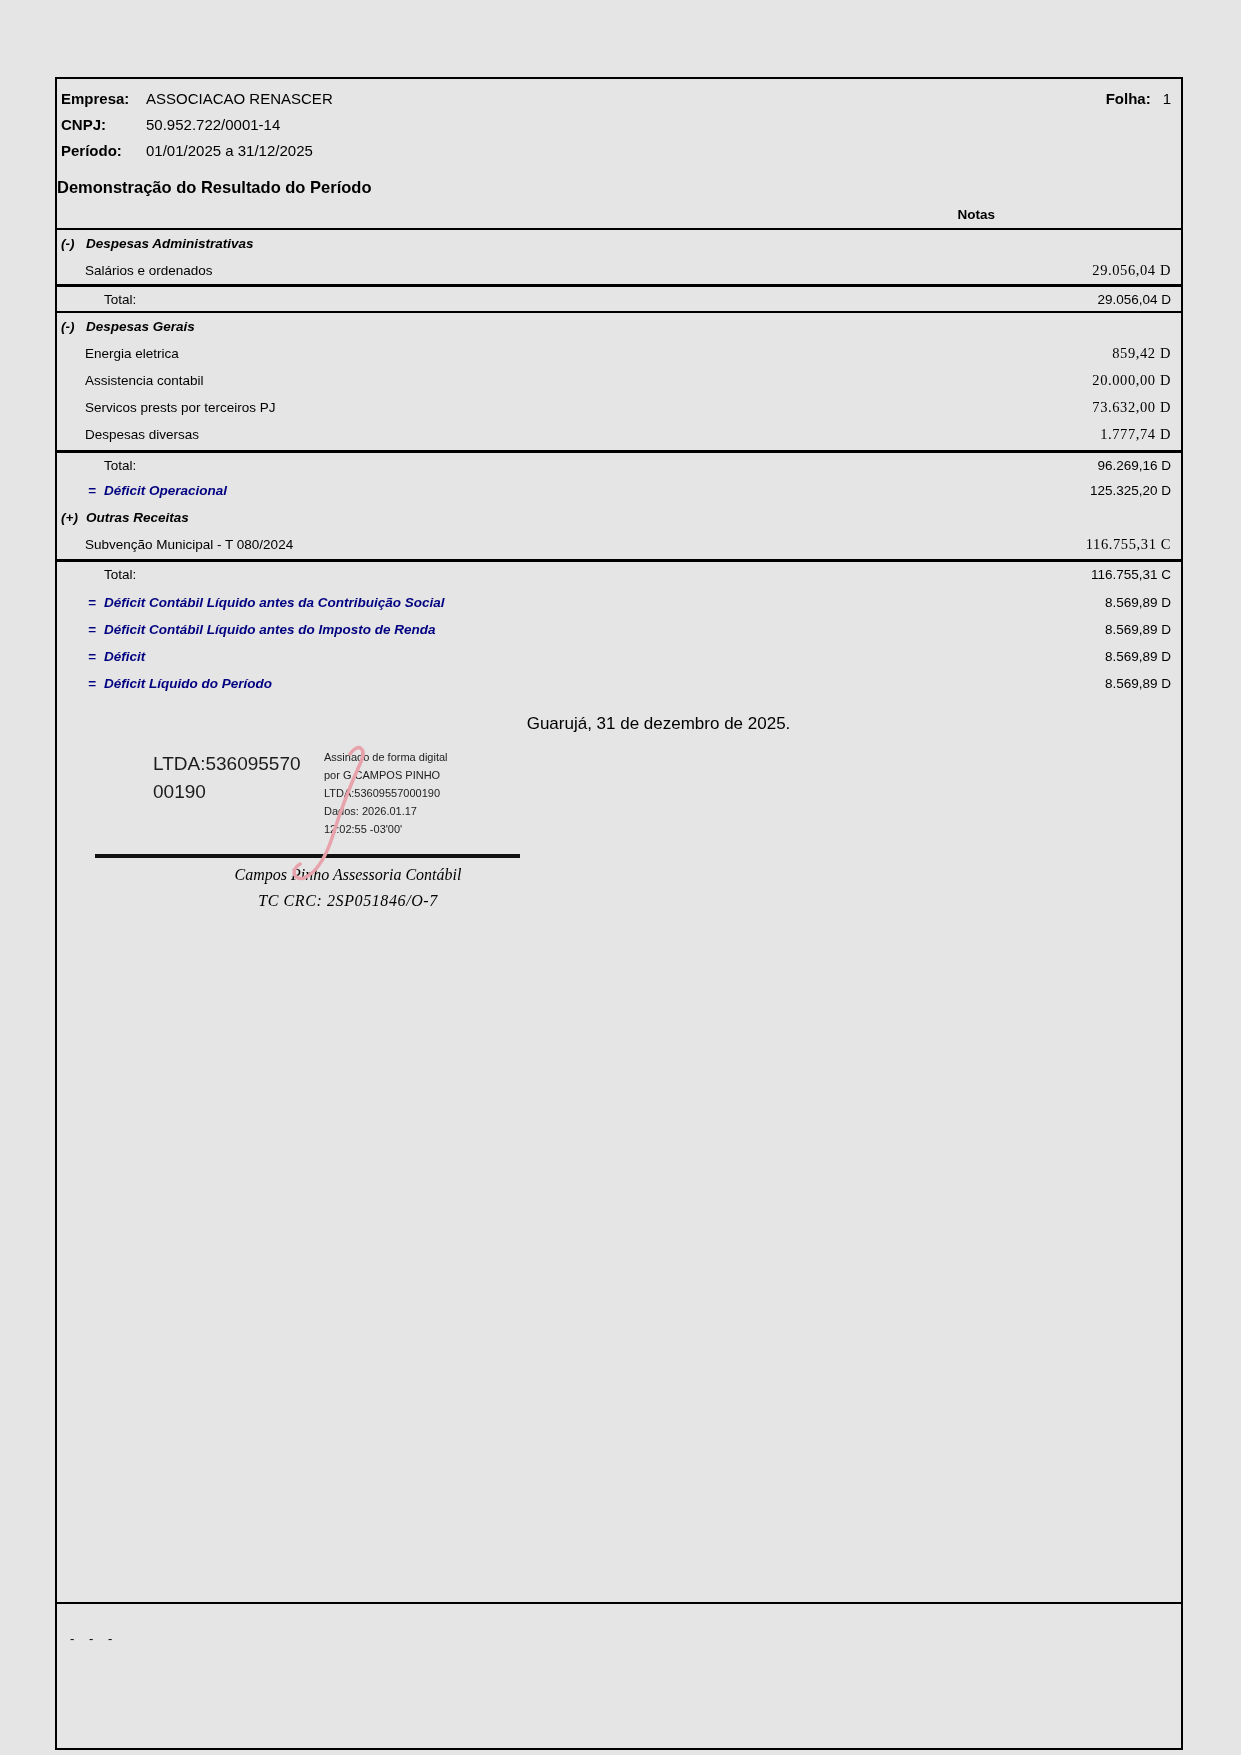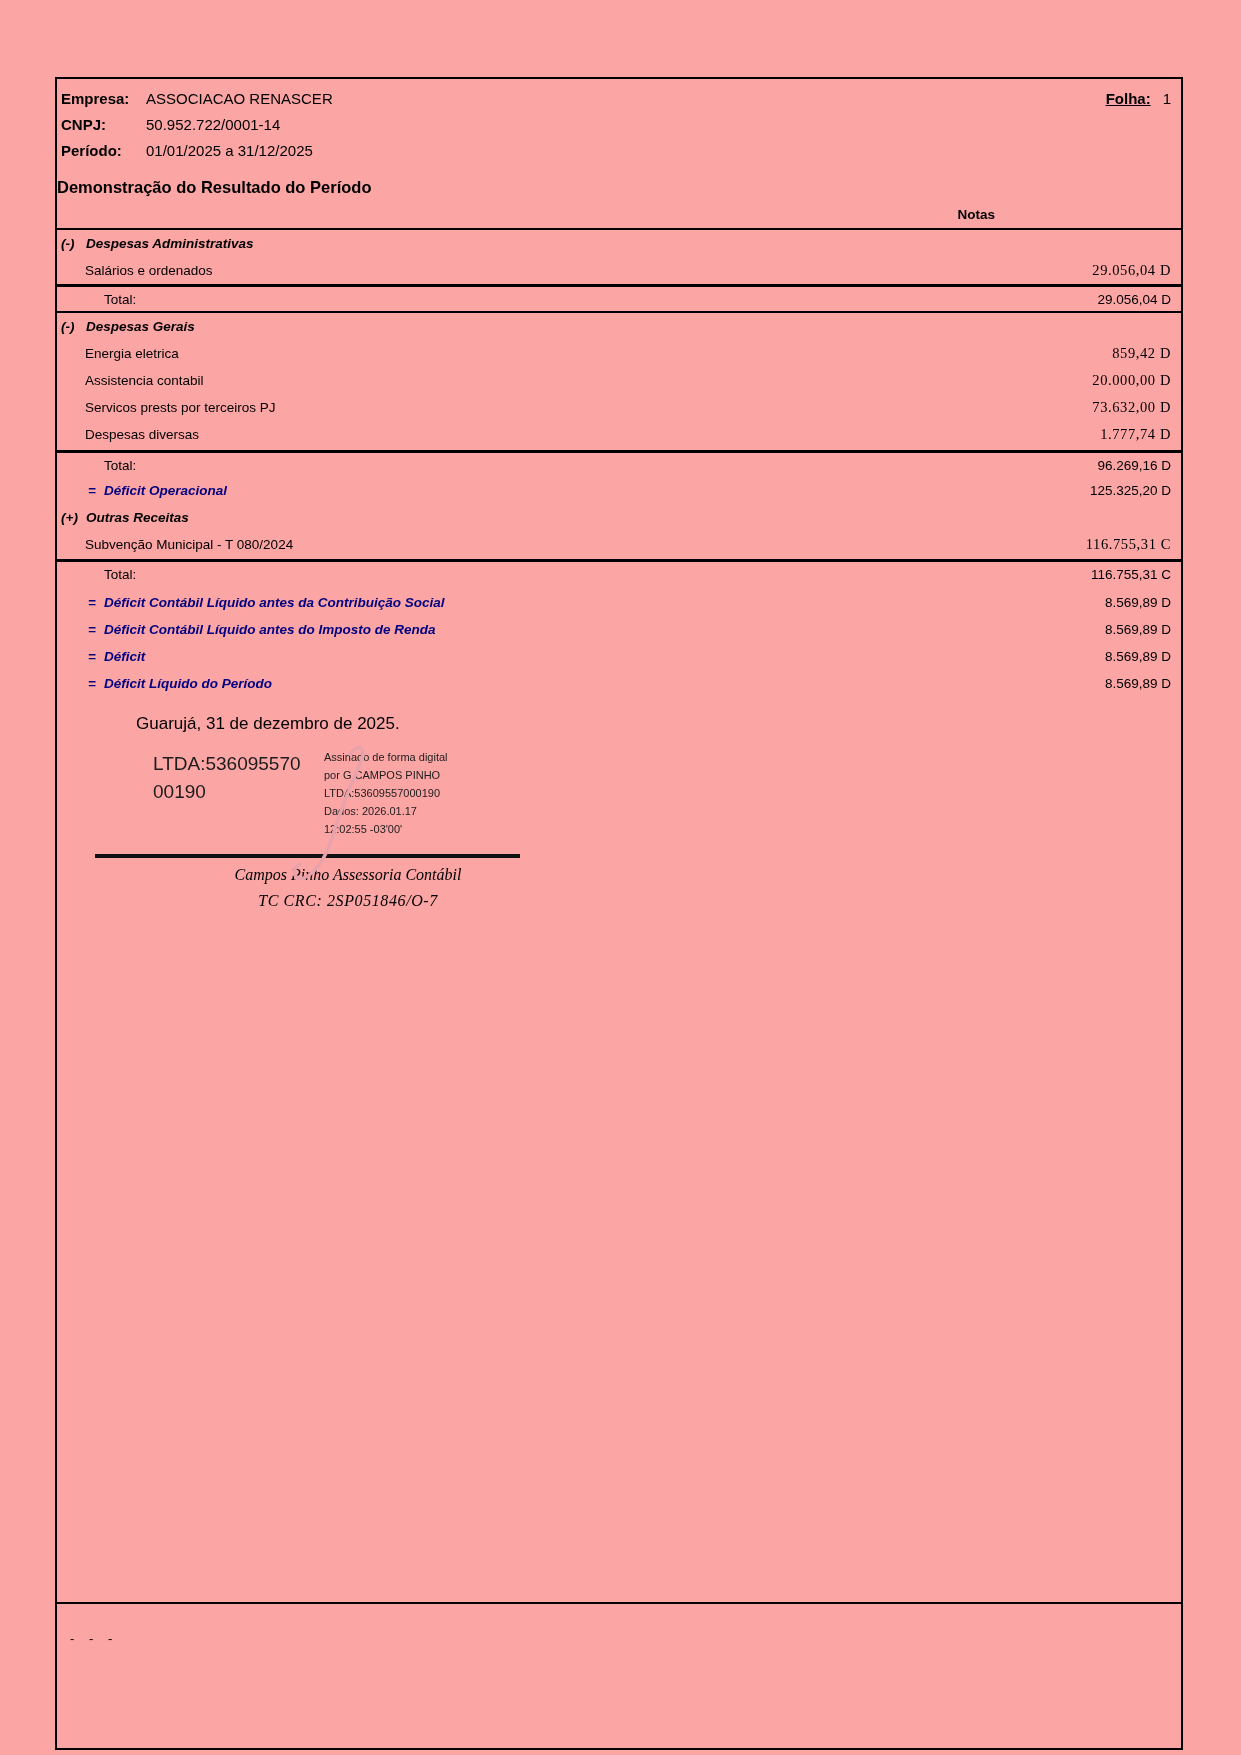--- a/index.html
+++ b/index.html
@@ -1,58 +1,58 @@
 <!DOCTYPE html>
 <html lang="pt-BR"><head>
 <meta charset="utf-8">
 <style>
   html,body{margin:0;padding:0;background:#ffffff;}
   .page{
     position:relative;
     width:1241px;height:1755px;
-    background:#fca5a5;
+    background:#e5e5e5;
     font-family:"Liberation Sans", sans-serif;
     color:#000;
     overflow:hidden;
   }
   .box{
     position:absolute;
     left:55px;top:77px;
     width:1128px;height:1673px;
     border:2px solid #000;
     box-sizing:border-box;
   }
   
   .hdr{padding-top:6px;}
   .hdr-row{display:flex;align-items:center;height:26px;font-size:15px;}
   .hdr-label{font-weight:bold;width:85px;padding-left:4px;flex:0 0 auto;}
   .hdr-value{font-weight:normal;}
   .folha{margin-left:auto;padding-right:10px;display:flex;align-items:center;}
-  .folha .hdr-label{width:auto;padding-left:0;text-decoration:underline;}
+  .folha .hdr-label{width:auto;padding-left:0;}
   .folha .hdr-value{margin-left:12px;}
   .title-row{width:1000px;font-size:16.5px;font-weight:bold;margin-top:14px;height:20px;line-height:20px;}
   .notas-row{width:938px;text-align:right;font-size:13.5px;font-weight:bold;margin-top:8px;height:20px;line-height:20px;}
   
   .rule{border-top:2px solid #000;height:0;margin-top:3px;}
   .rule.pre-total{border-top:3px solid #000;margin-top:0;}
   .rule.post-total{border-top:2px solid #000;margin-top:0;}
   
   .row{display:flex;align-items:center;height:27px;padding-right:10px;font-size:13.5px;}
   .row .val{margin-left:auto;text-align:right;white-space:pre;}
   .row.detail{padding-left:28px;}
   .row.detail .val{font-family:"Liberation Serif", serif;font-size:14.5px;letter-spacing:0.6px;}
   .row.section{font-weight:bold;font-style:italic;padding-left:4px;}
   .row.section .prefix{display:inline-block;width:25px;flex:0 0 auto;}
   .row.total{height:24px;}
   .row.total .total-label{display:inline-block;width:908px;flex:0 0 auto;padding-left:47px;}
   .row.result{font-weight:bold;font-style:italic;color:#000080;padding-left:31px;}
   .row.result .prefix{display:inline-block;width:16px;flex:0 0 auto;}
   .row.result .val{color:#000;font-style:normal;font-weight:normal;font-size:13.5px;}
   
-  .date-line{margin-top:16px;margin-left:79px;font-size:17px;height:22px;line-height:22px;}
+  .date-line{margin-top:16px;margin-left:79px;font-size:17px;height:22px;line-height:22px;text-align:center;}
   .sig-wrap{position:relative;margin-top:13px;margin-left:96px;width:430px;}
   .sig-cols{display:flex;}
   .sig-big{width:165px;font-size:19px;line-height:28px;color:#1c1c1c;flex:0 0 auto;margin-top:2px;}
   .sig-small{margin-left:6px;font-size:11px;line-height:18px;color:#1c1c1c;}
   .sig-squiggle{position:absolute;left:125px;top:-8px;pointer-events:none;}
   .sig-line{margin-left:-58px;margin-top:16px;width:425px;border-top:4px solid #111;}
   .firm{margin-left:-20px;width:430px;text-align:center;font-family:"Liberation Serif", serif;margin-top:4px;}
   .firm-name{font-size:17px;line-height:24px;letter-spacing:0.8px;}
   .firm-sub{font-size:16px;line-height:26px;font-style:italic;}
   .firm-crc{font-size:16px;line-height:26px;font-style:italic;letter-spacing:0.6px;}

